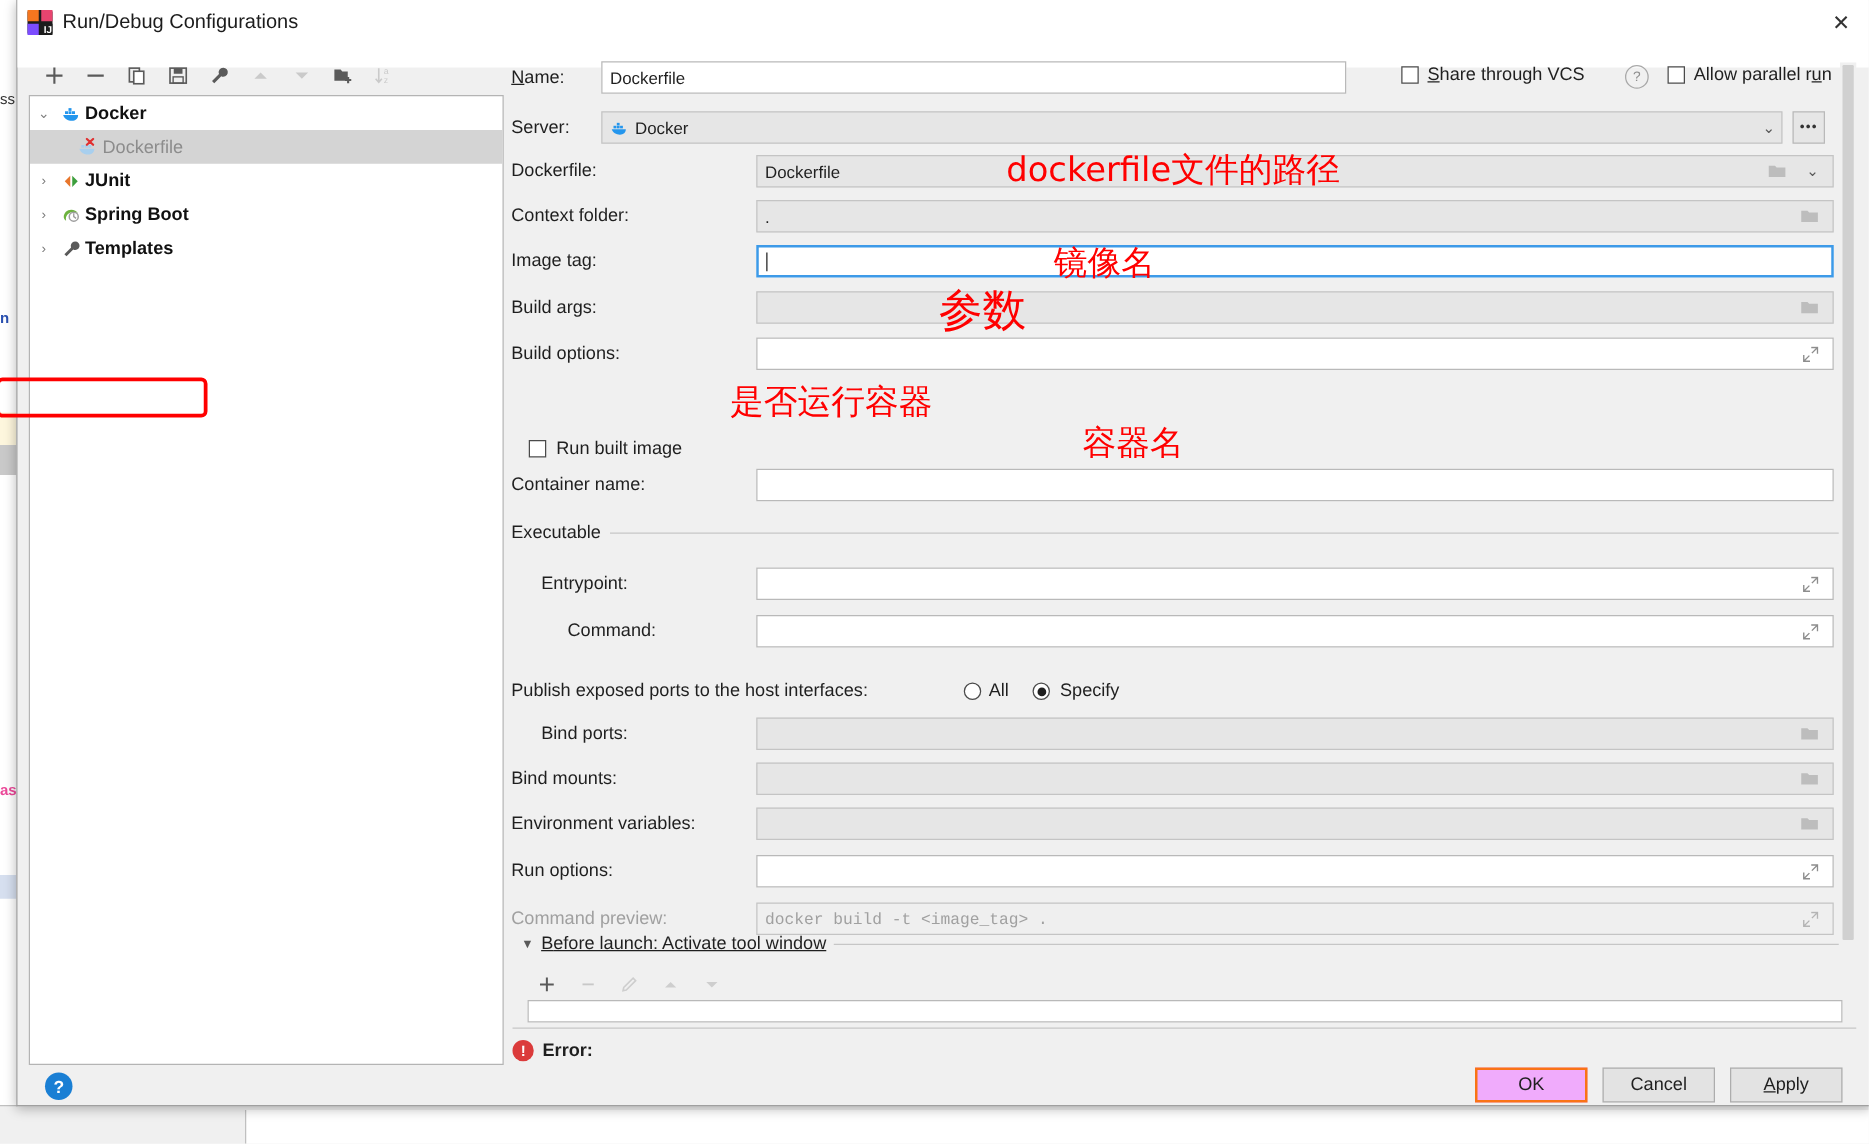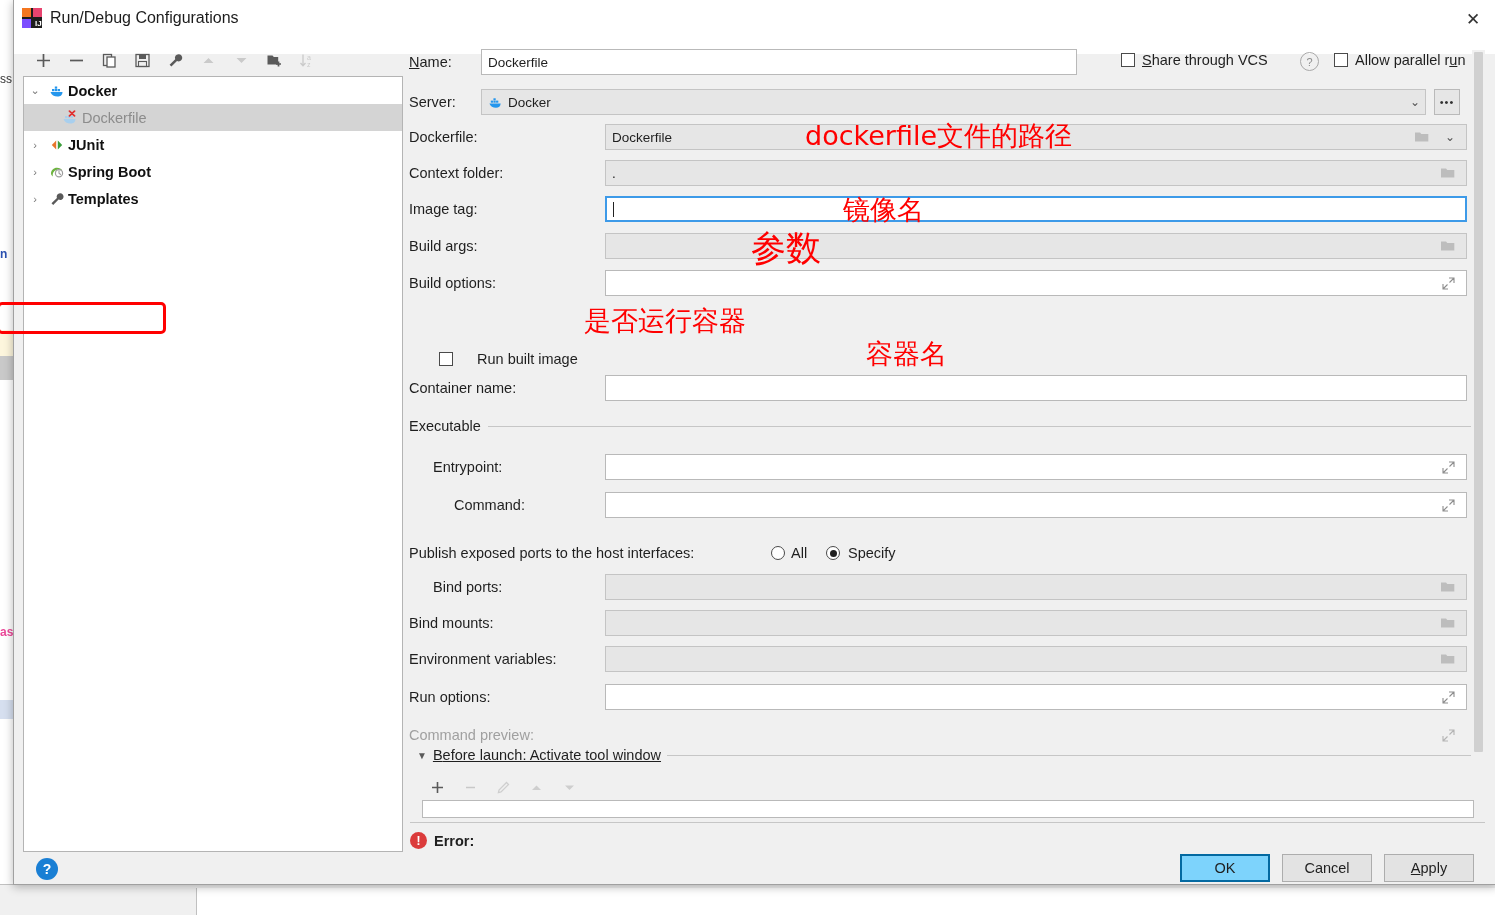--- a/index.html
+++ b/index.html
@@ -91,21 +91,21 @@
   #err-label{font-weight:bold;color:#1f1f1f;}
   #err-text{color:#1f1f1f;}
   #hline{position:absolute;left:396px;top:822px;width:1075px;height:1px;background:#c6c6c6;}
 
   
   #footer{position:absolute;left:0;top:852px;width:1482px;height:32px;}
   #help-icon{position:absolute;left:22px;top:6px;width:22px;height:22px;border-radius:50%;background:#1a7fd4;
              color:#fff;font-size:14px;font-weight:bold;display:flex;align-items:center;justify-content:center;cursor:pointer;}
   .dbtn{position:absolute;top:2px;height:28px;box-sizing:border-box;background:#e3e3e3;border:1px solid #adadad;
         font-size:14.5px;color:#1f1f1f;display:flex;align-items:center;justify-content:center;cursor:pointer;}
-  .dbtn.def{border:2px solid #0369a1;background:#7dd3fc;}
+  .dbtn.def{border:2px solid #f97316;background:#f0abfc;}
 </style>
 </head>
 <body>
 
 <div id="bg-strip">
   <div class="hl" style="top:330px;height:26px;background:#fdf6dd;"></div>
   <div class="hl" style="top:356px;height:24px;background:#c9c9c9;"></div>
   <div class="hl" style="top:700px;height:30px;background:#d6dfef;"></div>
   <div class="hl" style="top:760px;height:18px;background:#cfcfcf;"></div>
   <div class="frag" style="top:72px;color:#333;">ss</div>
@@ -320,21 +320,21 @@
     </div>
 
     <div class="row lbl" style="top:235px;left:0;">Build options:</div>
     <div class="field" style="left:196px;top:230px;width:862px;"></div>
     <div class="inbtn" style="left:1028px;top:231px;">
       <svg width="13" height="13" viewBox="0 0 13 13">
         <path d="M7 1h5v5M12 1L7.5 5.5M6 12H1V7M1 12l4.5-4.5" stroke="#8d8d8d" stroke-width="1.1" fill="none"></path>
       </svg>
     </div>
 
-    <div class="row" style="left:30px;top:311px;gap:24px;">
+    <div class="row" style="left:14px;top:311px;gap:8px;">
       <span class="cbx"></span>
       <span class="lbl">Run built image</span>
     </div>
 
     <div class="row lbl" style="top:340px;left:0;">Container name:</div>
     <div class="field" style="left:196px;top:335px;width:862px;"></div>
 
     <div class="grp" style="left:0;top:378px;width:1062px;">
       <span>Executable</span>
       <span class="ln" style="flex:1;"></span>
@@ -394,20 +394,21 @@
 
     <div class="row lbl" style="top:649px;left:0;">Run options:</div>
     <div class="field" style="left:196px;top:644px;width:862px;"></div>
     <div class="inbtn" style="left:1028px;top:645px;">
       <svg width="13" height="13" viewBox="0 0 13 13">
           <path d="M7 1h5v5M12 1L7.5 5.5M6 12H1V7M1 12l4.5-4.5" stroke="#8d8d8d" stroke-width="1.1" fill="none"></path>
         </svg>
     </div>
 
     <div class="row lbl dim" style="top:687px;left:0;">Command preview:</div>
+    <div class="field gray" style="left:196px;top:682px;width:862px;background:#efefef;color:#a0a0a0;font-family:'Liberation Mono','DejaVu Sans Mono',monospace;font-size:13px;">docker build -t &lt;image_tag&gt; .</div>
     <div class="inbtn" style="left:1028px;top:683px;">
       <svg width="13" height="13" viewBox="0 0 13 13">
           <path d="M7 1h5v5M12 1L7.5 5.5M6 12H1V7M1 12l4.5-4.5" stroke="#b4b4b4" stroke-width="1.1" fill="none"></path>
         </svg>
     </div>
 
     <div class="grp" style="left:8px;top:707px;width:1054px;gap:6px;">
       <span style="color:#5a5a5a;font-size:10px;">▼</span>
       <span><u class="mn">B</u><span style="text-decoration:underline;">efore launch: Activate tool window</span></span>
       <span class="ln" style="flex:1;"></span>

